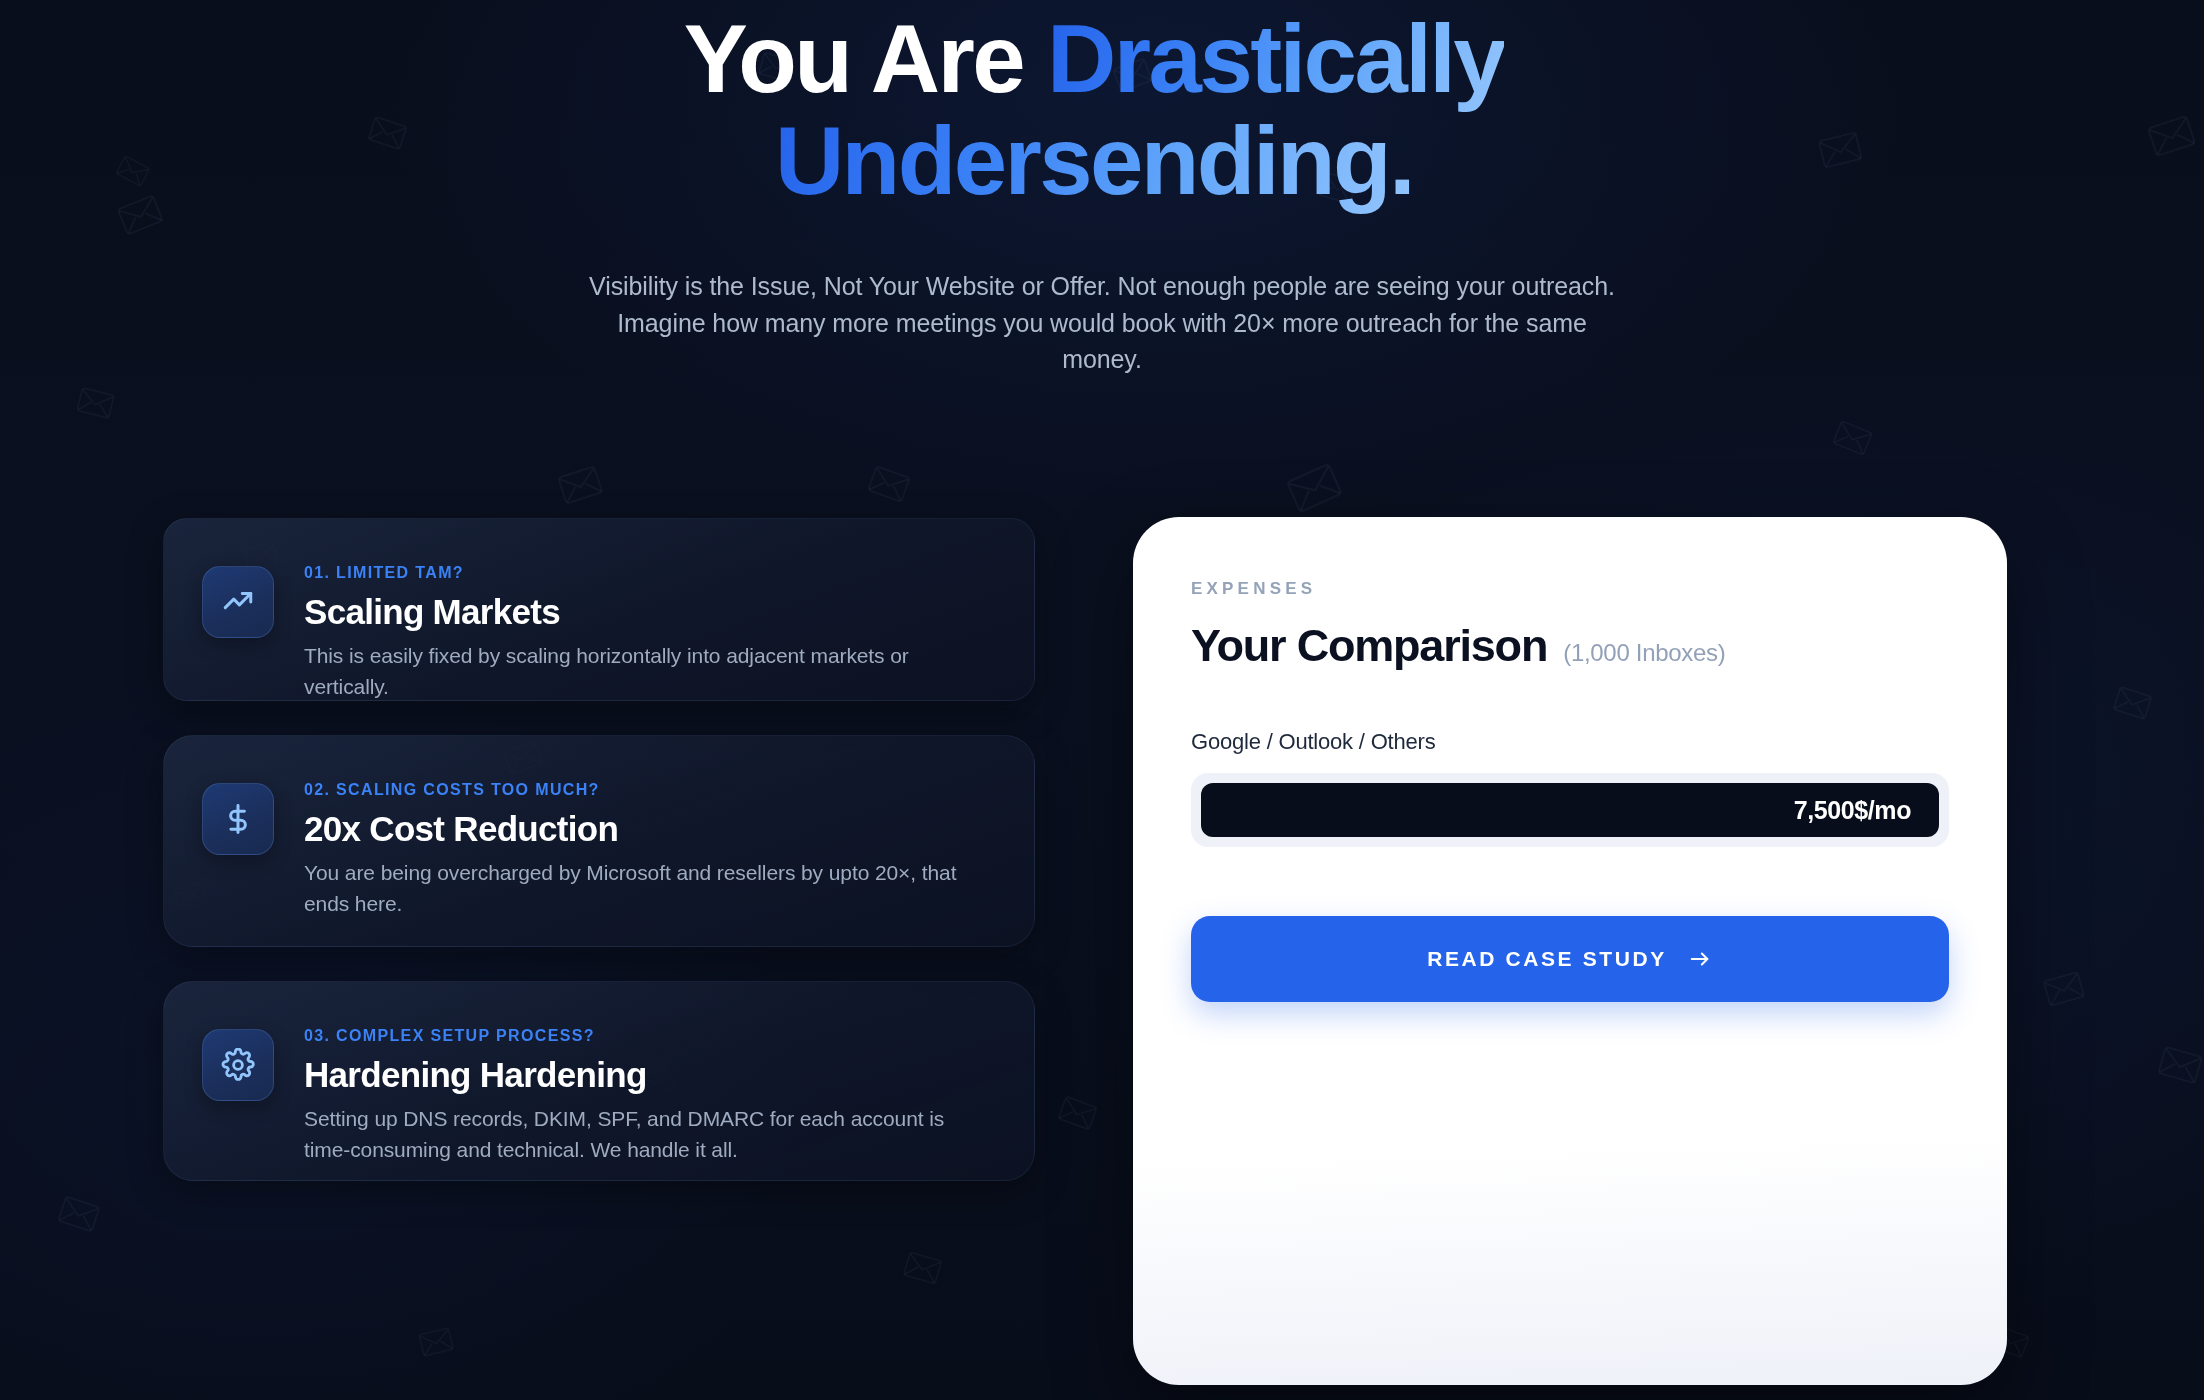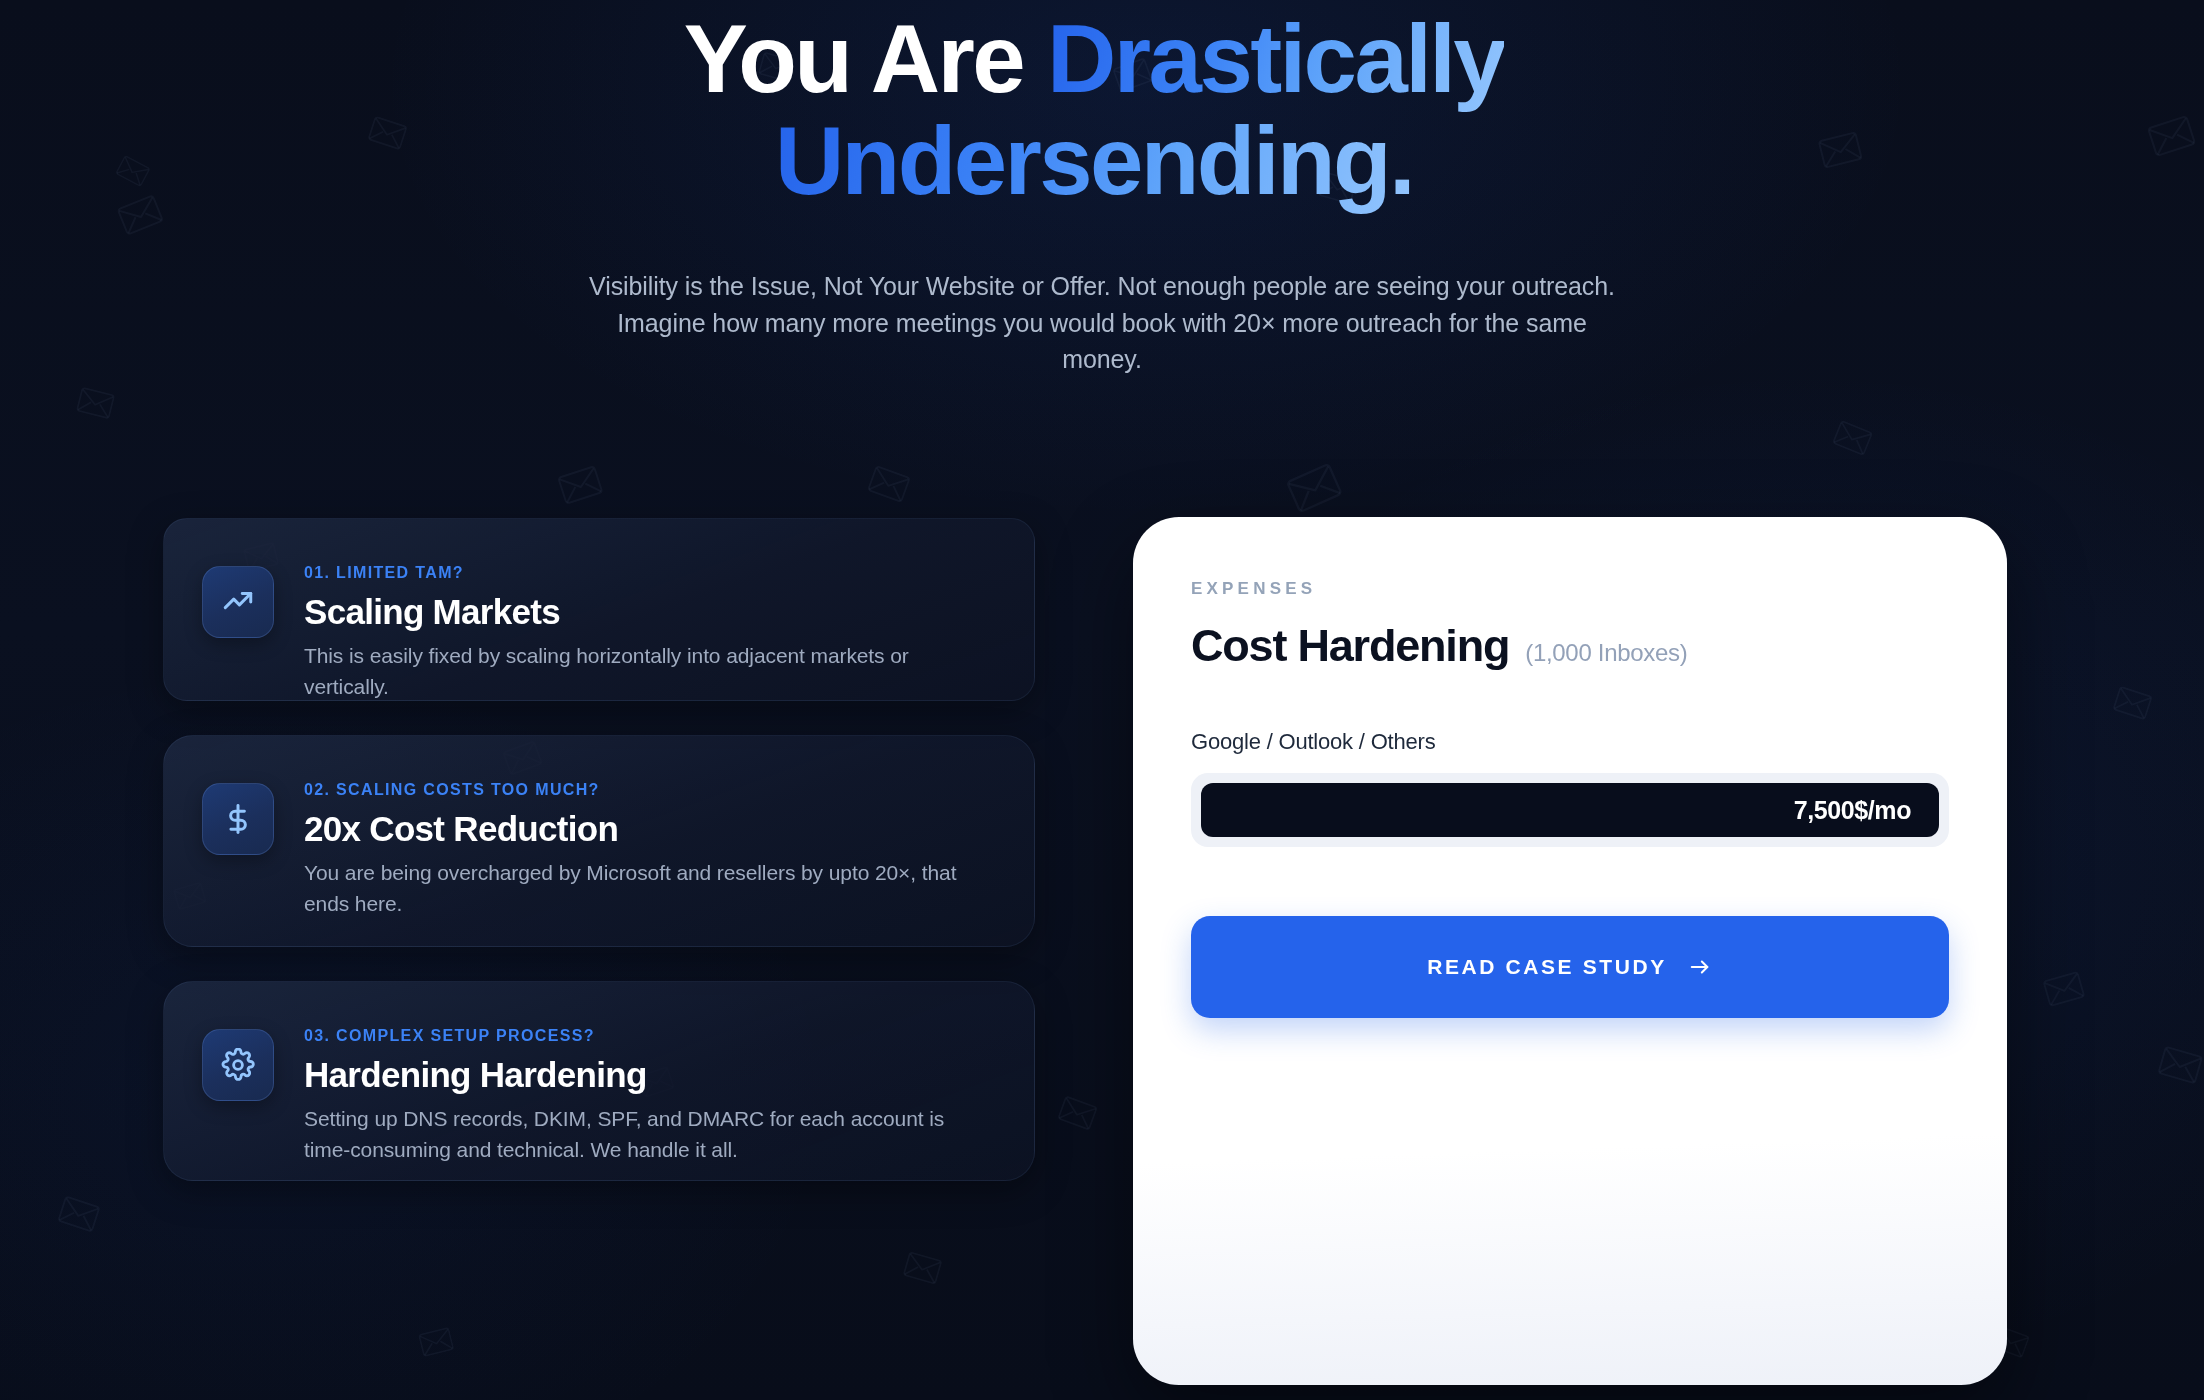--- a/index.html
+++ b/index.html
@@ -138,21 +138,21 @@
   }
   .bar-mailconst {
     width:27.2%;
     background:#2563eb;
     justify-content:center;
     box-shadow:0 6px 16px rgba(37,99,235,.3);
   }
 
   .cta {
     margin-top:69px;
-    width:100%; height:102px;
+    width:100%; height:86px;
     border:none; border-radius:19px;
     background:#2563eb;
     color:#fff;
     font-family:"Liberation Sans", sans-serif;
     font-size:21px; font-weight:700; letter-spacing:2.6px;
     display:flex; align-items:center; justify-content:center; gap:20px;
     cursor:pointer;
     box-shadow:0 12px 30px rgba(37,99,235,.28);
   }
   .cta svg { display:block; }
@@ -424,21 +424,21 @@
       </div>
     </div>
 
   </div>
 
   <div class="panel">
 
     <div class="panel-kicker">EXPENSES</div>
 
     <div class="panel-titlerow">
-      <div class="panel-title">Cost Hardening</div>
+      <div class="panel-title">Your Comparison</div>
       <div class="panel-sub">(1,000 Inboxes)</div>
     </div>
 
     <div class="bar-group">
       <div class="bar-label">Google / Outlook / Others</div>
       <div class="track track-dark">
         <div class="bar bar-competitor">
           <span>7,500$/mo</span>
         </div>
       </div>

